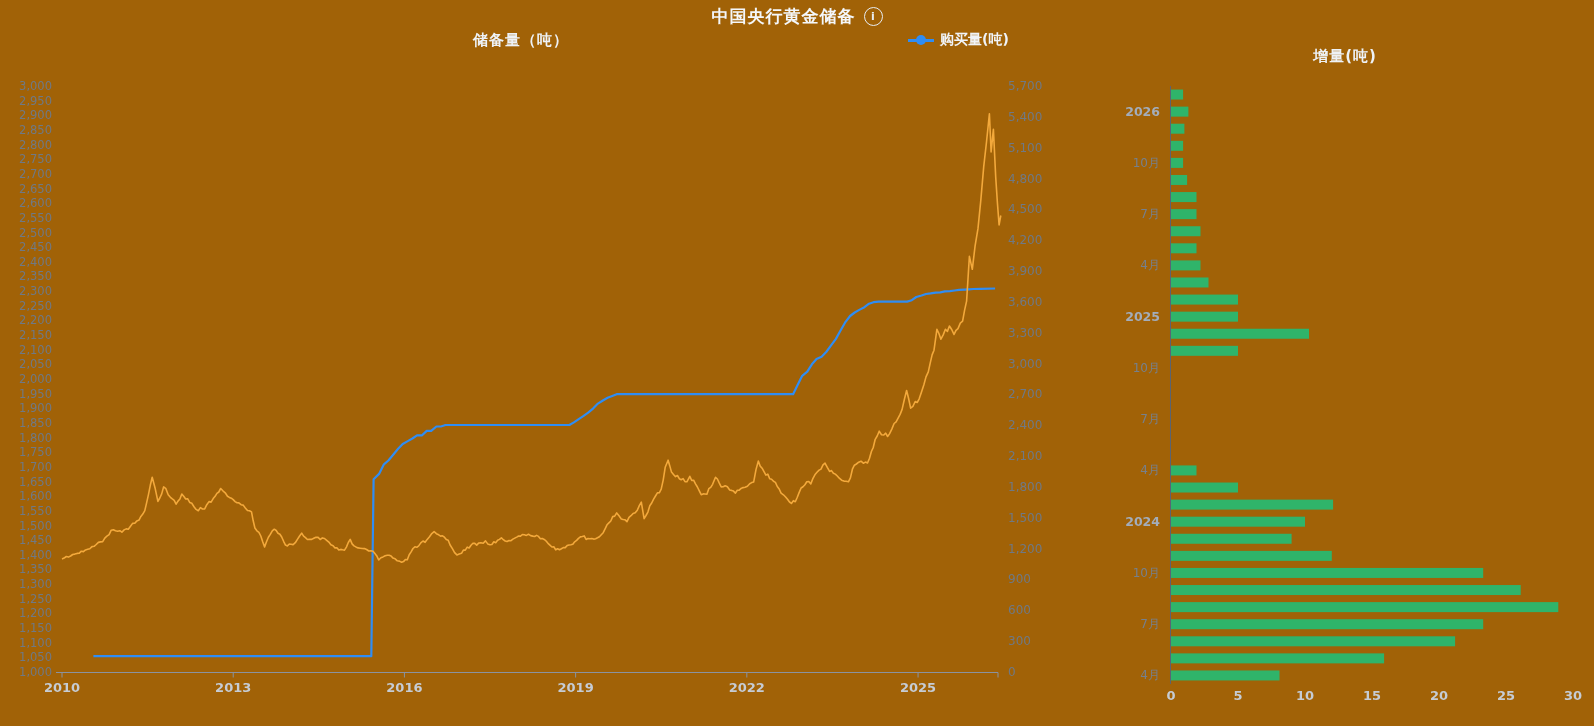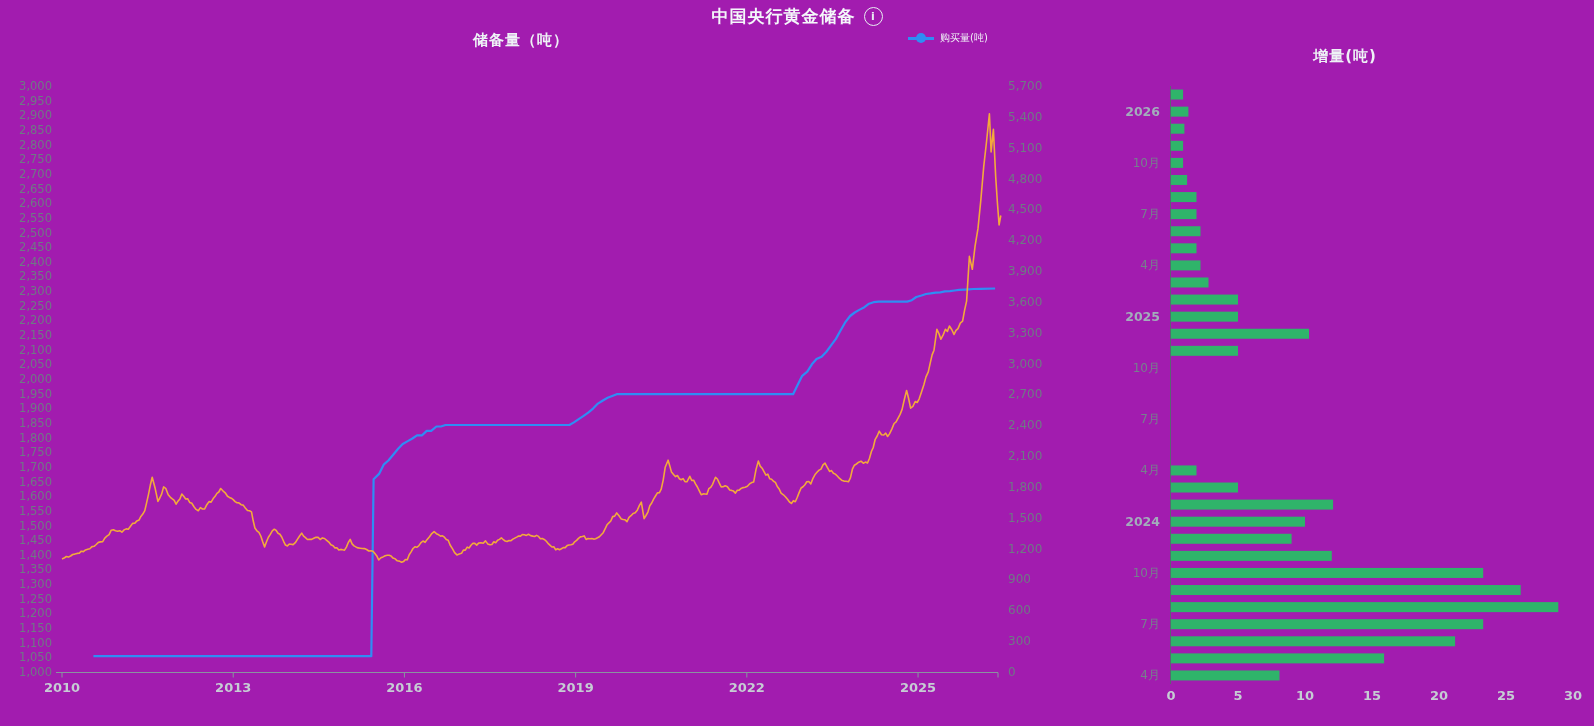--- a/index.html
+++ b/index.html
@@ -1,30 +1,30 @@
 <!DOCTYPE html>
 <html><head>
 <meta charset="utf-8">
 <style>
   html,body{margin:0;padding:0;background:#212d3a;overflow:hidden;}
-  .page{position:relative;width:1594px;height:726px;background:#a21caf;
+  .page{position:relative;width:1594px;height:726px;background:#a16207;
         font-family:"DejaVu Sans","Liberation Sans",sans-serif;}
   .main-title{position:absolute;left:0;right:0;top:5px;display:flex;
         justify-content:center;align-items:center;gap:8px;}
   .main-title .t{color:#f4f7fa;font-size:17px;font-weight:bold;letter-spacing:1px;}
   .info-badge{width:17px;height:17px;border:1.6px solid #e8edf2;border-radius:50%;
         color:#e8edf2;font-size:11px;font-weight:bold;display:flex;align-items:center;
         justify-content:center;font-style:normal;line-height:1;}
   .sub-title{position:absolute;top:31px;transform:translateX(-50%);color:#eef2f6;
         font-size:15px;font-weight:bold;letter-spacing:1px;}
   .legend{position:absolute;top:31px;left:908px;display:flex;align-items:center;gap:6px;cursor:pointer;}
   .legend-marker{position:relative;width:26px;height:12px;}
   .legend-marker .ln{position:absolute;left:0;right:0;top:5px;height:2.5px;background:#2f8df4;}
   .legend-marker .dt{position:absolute;left:8px;top:1px;width:10px;height:10px;border-radius:50%;background:#2f8df4;}
-  .legend-label{color:#f0f3f7;font-size:10px;}
+  .legend-label{color:#f0f3f7;font-size:14px;font-weight:bold;}
   svg text{font-family:"DejaVu Sans","Liberation Sans",sans-serif;}
 </style>
 </head>
 <body>
 
 <div class="page">
 
   <div class="main-title">
     <span class="t">中国央行黄金储备</span>
     <span class="info-badge">i</span>

